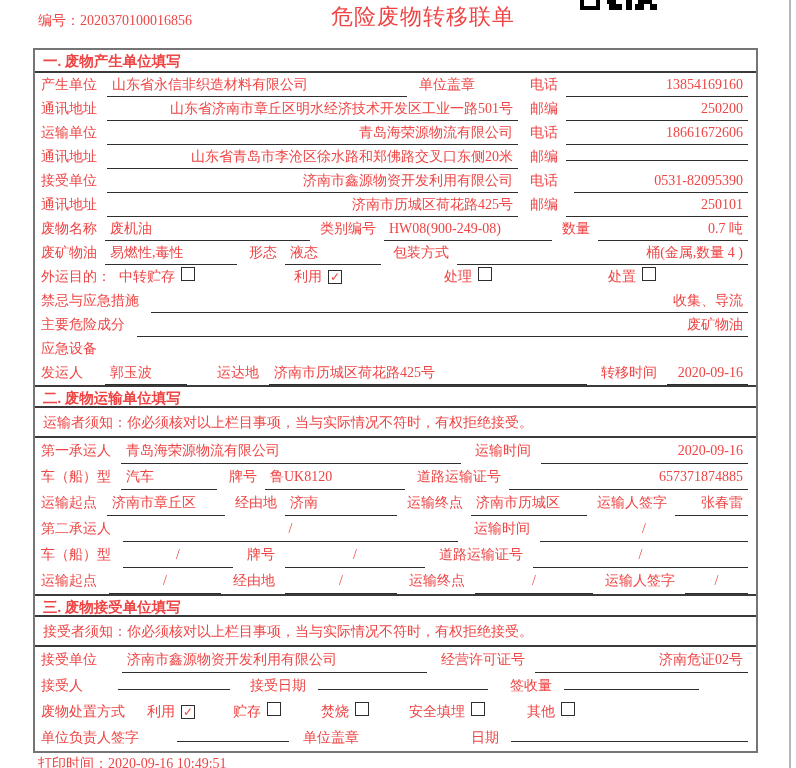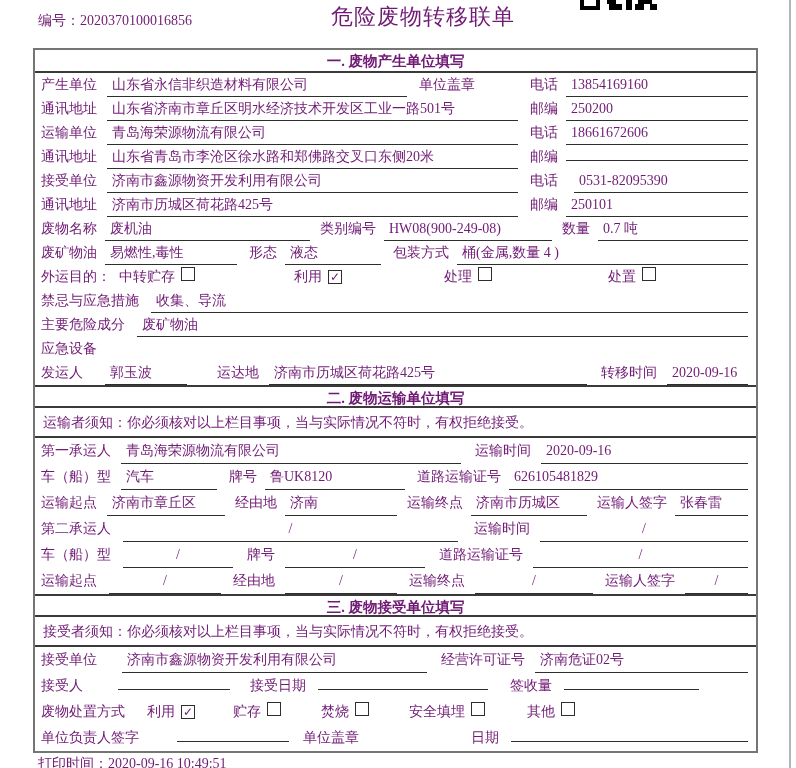--- a/index.html
+++ b/index.html
@@ -1,32 +1,32 @@
 <!DOCTYPE html>
 <html><head>
 <meta charset="utf-8">
 <style>
   html,body{margin:0;padding:0;background:#fff;}
   .page{position:relative;width:796px;height:768px;background:#fff;overflow:hidden;
-        font-family:"Liberation Serif","DejaVu Serif",serif;font-size:14px;color:#701a75;}
+        font-family:"Liberation Serif","DejaVu Serif",serif;font-size:14px;color:#ef4444;}
   .docno{position:absolute;left:38px;top:12px;white-space:nowrap;}
   .title{position:absolute;left:331px;top:2px;font-size:22px;font-weight:normal;letter-spacing:1px;white-space:nowrap;}
   .qr{position:absolute;left:580px;top:0;}
   .pageedge{position:absolute;left:789px;top:0;width:2px;height:768px;background:#b5b5b5;}
   .tbl{position:absolute;left:33px;top:48px;width:725px;border:2px solid #757575;background:#fff;box-sizing:border-box;}
   .sechead{font-weight:bold;font-size:14.5px;padding:1px 8px;height:23px;line-height:21px;
-           border-bottom:2px solid #3a3a3a;box-sizing:border-box;text-align:center;}
+           border-bottom:2px solid #3a3a3a;box-sizing:border-box;}
   .sechead.mid{border-top:2px solid #3a3a3a;}
   .note{padding:3px 8px;height:30px;line-height:24px;border-bottom:2px solid #3a3a3a;box-sizing:border-box;}
   .row{display:flex;align-items:baseline;padding:0 8px 0 6px;height:24px;line-height:23px;box-sizing:border-box;}
   .row26{height:26px;line-height:25px;}
   .lbl{white-space:nowrap;flex:0 0 auto;}
   .uv{border-bottom:1px solid #2e2e2e;white-space:nowrap;padding:0 5px;box-sizing:border-box;
       overflow:hidden;min-height:14px;flex:0 0 auto;}
-  .grow{flex:1 1 auto;}
+  .grow{flex:1 1 auto;text-align:right;}
   .ctr{text-align:center;}
   .rg{margin-left:auto;display:flex;align-items:baseline;flex:0 0 auto;}
   .cb{display:inline-block;width:12px;height:12px;border:1px solid #2e2e2e;margin-left:6px;
       vertical-align:-1px;line-height:11px;text-align:center;font-size:12px;flex:0 0 auto;}
   .cb span{display:block;height:12px;line-height:12px;}
   .footer{position:absolute;left:38px;top:755px;white-space:nowrap;}
 </style>
 </head>
 <body>
 
@@ -179,21 +179,21 @@
       <span class="lbl" style="margin-left:14px">运输时间</span>
       <span class="uv grow" style="margin-left:10px">2020-09-16</span>
     </div>
 
     <div class="row row26">
       <span class="lbl">车（船）型</span>
       <span class="uv" style="width:96px;margin-left:10px">汽车</span>
       <span class="lbl" style="margin-left:12px">牌号</span>
       <span class="uv" style="width:140px;margin-left:8px">鲁UK8120</span>
       <span class="lbl" style="margin-left:12px">道路运输证号</span>
-      <span class="uv grow" style="margin-left:8px">626105481829</span>
+      <span class="uv grow" style="margin-left:8px">657371874885</span>
     </div>
 
     <div class="row row26">
       <span class="lbl">运输起点</span>
       <span class="uv" style="width:118px;margin-left:10px">济南市章丘区</span>
       <span class="lbl" style="margin-left:10px">经由地</span>
       <span class="uv" style="width:112px;margin-left:8px">济南</span>
       <span class="lbl" style="margin-left:10px">运输终点</span>
       <span class="uv" style="width:116px;margin-left:8px">济南市历城区</span>
       <span class="lbl" style="margin-left:10px">运输人签字</span>

